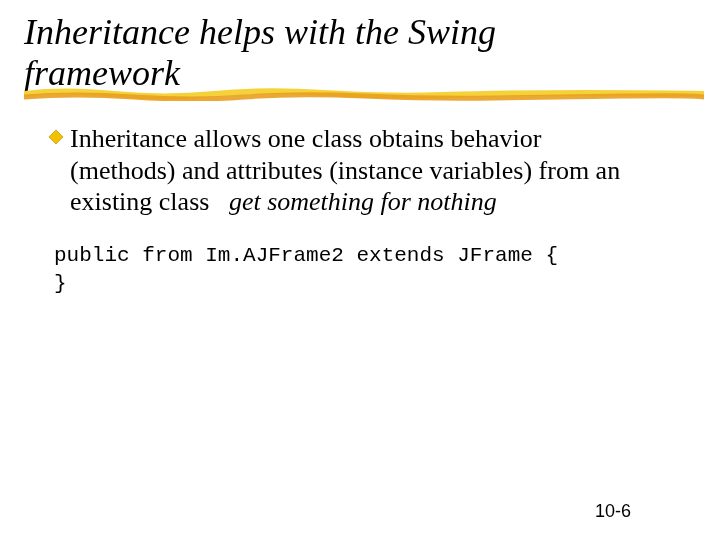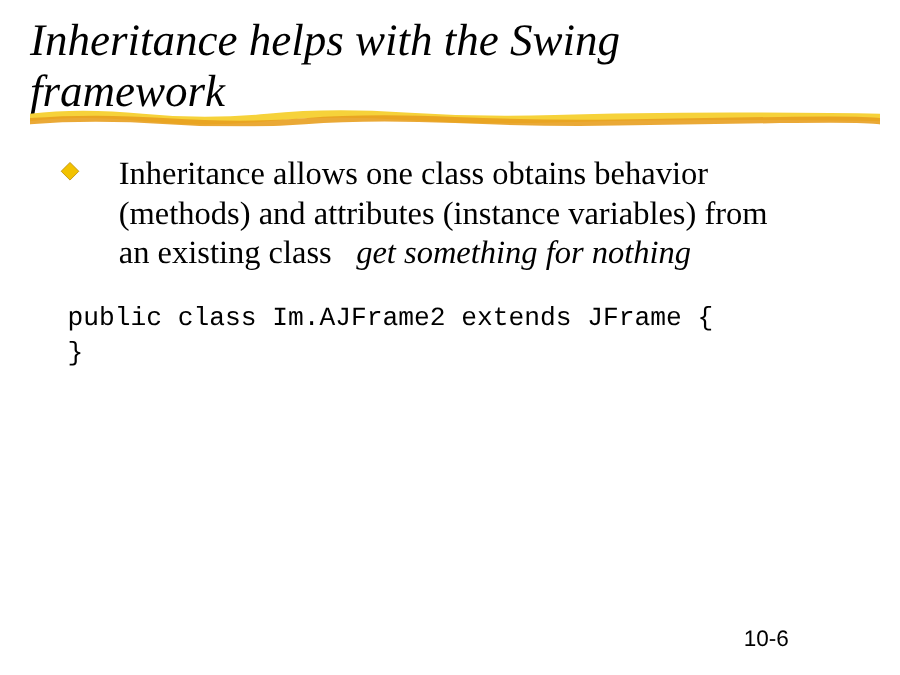--- a/index.html
+++ b/index.html
@@ -8,21 +8,21 @@
   .title-wrap { position: relative; margin-bottom: 18px; }
   .title { font-style: italic; font-weight: 400; font-size: 36px; line-height: 1.15; }
   .underline {
     position: absolute;
     left: 0; right: 0;
     height: 14px;
     bottom: -6px;
     pointer-events: none;
   }
   .body { padding: 10px 8px 0 24px; }
-  .bullet-row { display: flex; gap: 25px; }
+  .bullet-row { display: flex; }
   .bullet-icon { flex: 0 0 auto; width: 22px; padding-top: 6px; }
   .bullet-text { font-size: 26px; line-height: 1.22; }
   .bullet-text .em { font-style: italic; }
   .code-block {
     margin-top: 24px;
     margin-left: 6px;
     font-family: "Courier New", Courier, monospace;
     font-size: 21px;
     line-height: 1.35;
     white-space: pre;
@@ -54,18 +54,18 @@
         <svg width="16" height="16" viewBox="0 0 16 16">
           <rect x="3" y="3" width="10" height="10" transform="rotate(45 8 8)" fill="#f2c200" stroke="#b88a00" stroke-width="0.6"></rect>
         </svg>
       </div>
       <div class="bullet-text">
         <span>Inheritance allows one class obtains behavior (methods) and attributes (instance variables) from an existing class</span>
         <span>&nbsp;&nbsp;</span><span class="em">get something for nothing</span>
       </div>
     </div>
 
-    <div class="code-block"><span>public class Im.AJFrame2 extends JFrame {</span>
+    <div class="code-block"><span>public from Im.AJFrame2 extends JFrame {</span>
 <span>}</span></div>
   </div>
 
   <div class="pagenum">10-6</div>
 </div>
 
 </body></html>

